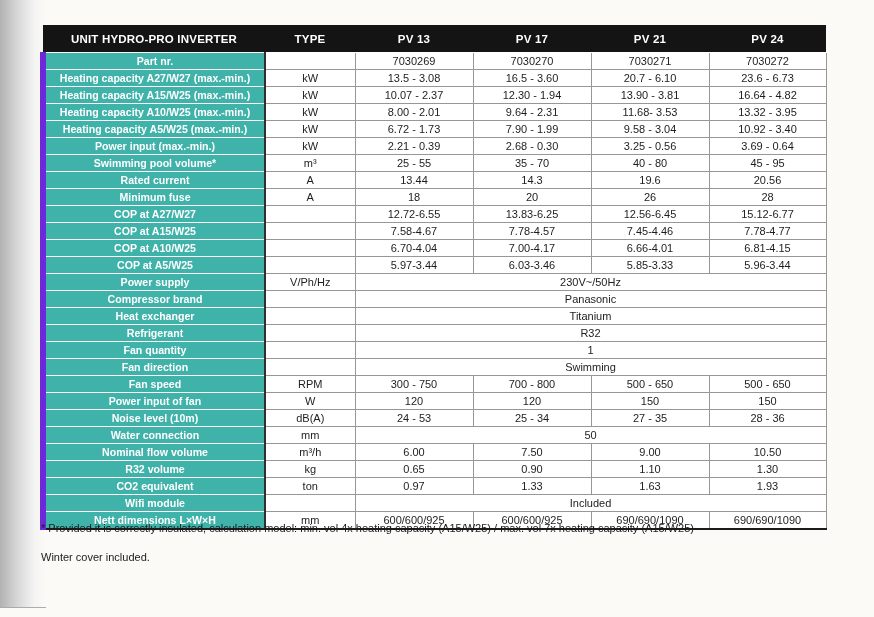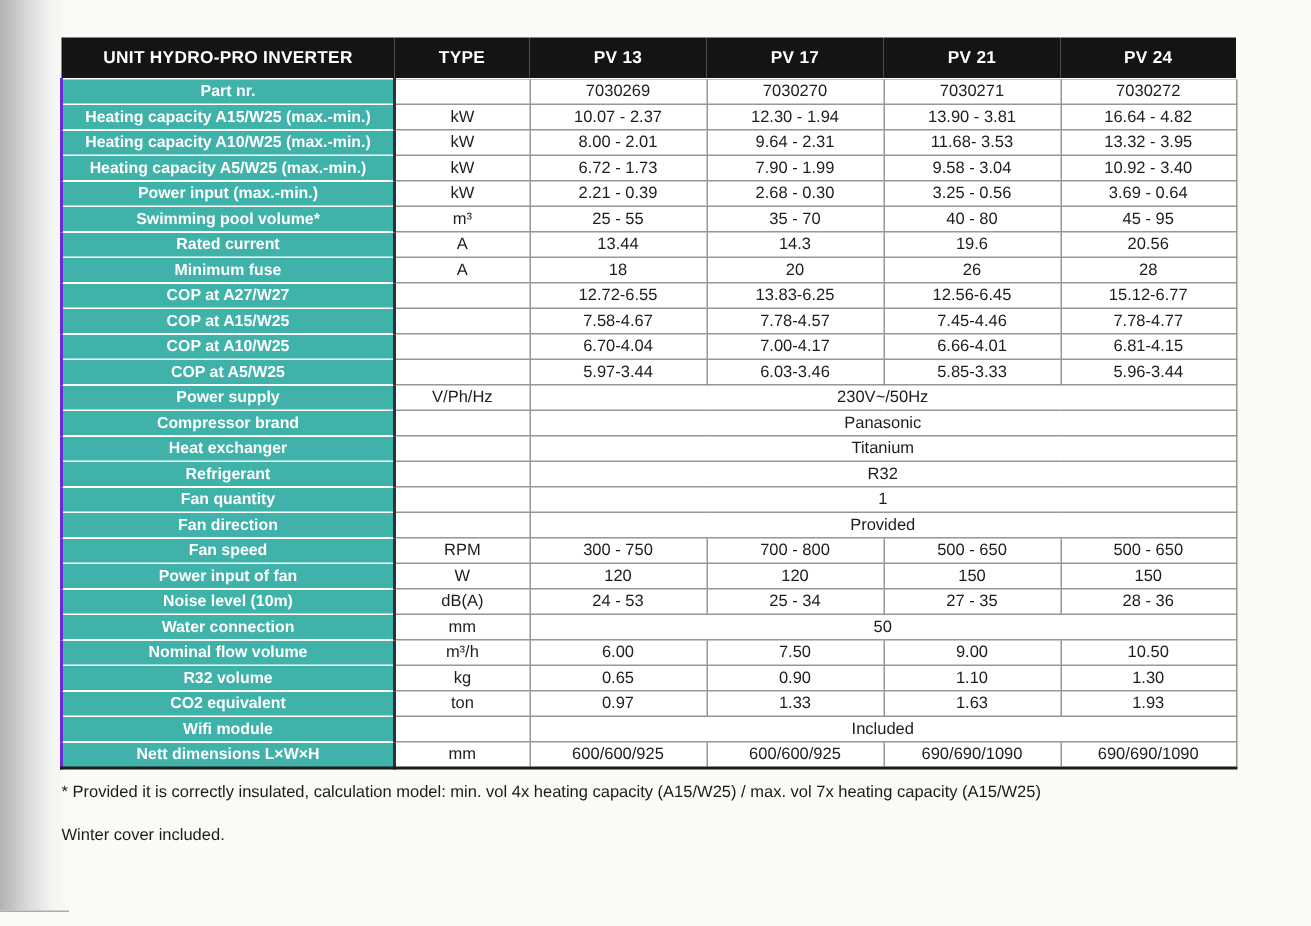--- a/index.html
+++ b/index.html
@@ -38,21 +38,21 @@
     padding:0;
   }
   td.label-cell{
     background:var(--teal);
     color:#ffffff;
     font-weight:bold;
     font-size:10.6px;
     text-align:center;
     height:16px;
     border-top:1px solid #ffffff;
-    border-left:2px solid #6d28d9;
+    border-left:6px solid #6d28d9;
     border-right:2px solid #303030;
     padding:0 2px;
     white-space:nowrap;
     overflow:hidden;
   }
   td.type-cell, td.value-cell{
     background:#ffffff;
     color:#1d1d1d;
     font-size:11px;
     text-align:center;
@@ -103,20 +103,28 @@
     <tbody>
         <tr>
           <td class="label-cell">Part nr.</td>
           <td class="type-cell"></td>
           <td class="value-cell">7030269</td>
           <td class="value-cell">7030270</td>
           <td class="value-cell">7030271</td>
           <td class="value-cell">7030272</td>
         </tr>
         <tr>
+          <td class="label-cell">Heating capacity A27/W27 (max.-min.)</td>
+          <td class="type-cell">kW</td>
+          <td class="value-cell">13.5 - 3.08</td>
+          <td class="value-cell">16.5 - 3.60</td>
+          <td class="value-cell">20.7 - 6.10</td>
+          <td class="value-cell">23.6 - 6.73</td>
+        </tr>
+        <tr>
           <td class="label-cell">Heating capacity A15/W25 (max.-min.)</td>
           <td class="type-cell">kW</td>
           <td class="value-cell">10.07 - 2.37</td>
           <td class="value-cell">12.30 - 1.94</td>
           <td class="value-cell">13.90 - 3.81</td>
           <td class="value-cell">16.64 - 4.82</td>
         </tr>
         <tr>
           <td class="label-cell">Heating capacity A10/W25 (max.-min.)</td>
           <td class="type-cell">kW</td>
@@ -218,21 +226,21 @@
           <td class="value-cell" colspan="4">R32</td>
         </tr>
         <tr>
           <td class="label-cell">Fan quantity</td>
           <td class="type-cell"></td>
           <td class="value-cell" colspan="4">1</td>
         </tr>
         <tr>
           <td class="label-cell">Fan direction</td>
           <td class="type-cell"></td>
-          <td class="value-cell" colspan="4">Provided</td>
+          <td class="value-cell" colspan="4">Swimming</td>
         </tr>
         <tr>
           <td class="label-cell">Fan speed</td>
           <td class="type-cell">RPM</td>
           <td class="value-cell">300 - 750</td>
           <td class="value-cell">700 - 800</td>
           <td class="value-cell">500 - 650</td>
           <td class="value-cell">500 - 650</td>
         </tr>
         <tr>

